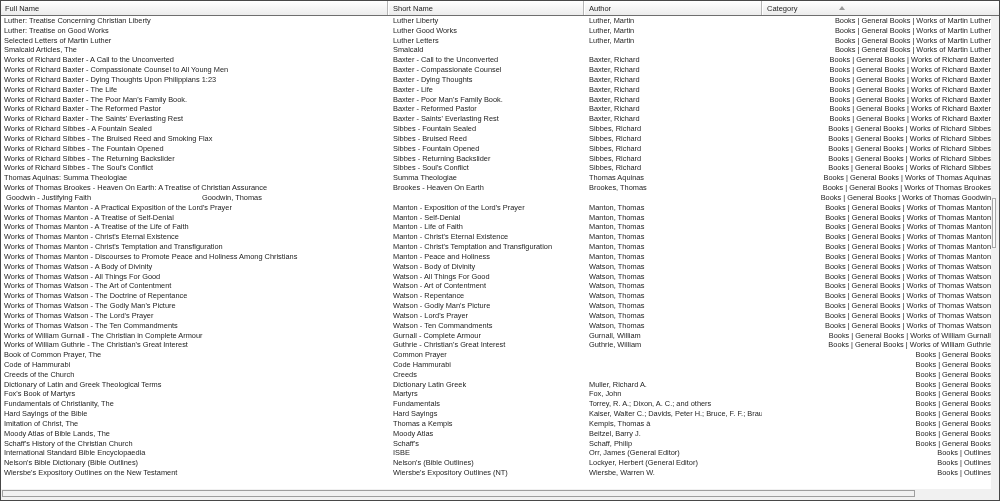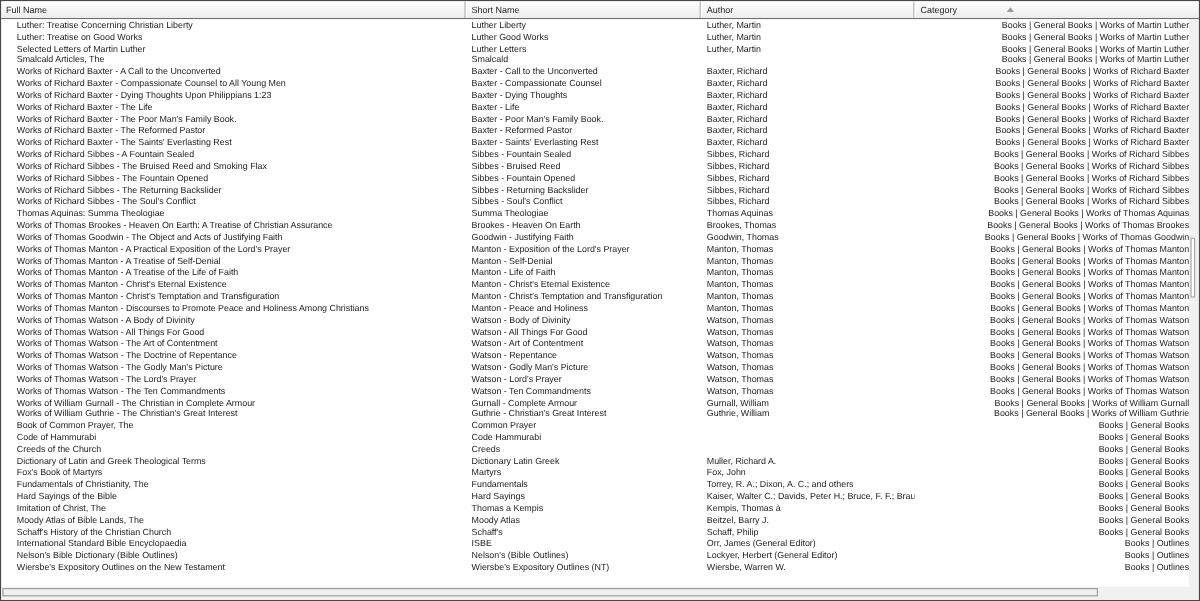--- a/index.html
+++ b/index.html
@@ -37,21 +37,21 @@
   
   .tbody{
     position:absolute;left:0;top:15px;width:990px;height:473px;
     background:#ffffff;overflow:hidden;
   }
   .row{display:flex;height:9.833px;}
   .cell{
     box-sizing:border-box;padding-left:5px;white-space:nowrap;overflow:hidden;
     font-size:7.4px;line-height:9.833px;color:#1c1c1c;
   }
-  .cell.c1{padding-left:13px;}
+  .cell.c1{padding-left:3px;}
   .cell.c4{padding-left:4px;text-align:right;}
   
   .vscroll{
     position:absolute;right:0;top:15px;width:8px;height:473px;
     background:#f1f1f1;
   }
   .vthumb{
     position:absolute;left:1px;top:182px;width:4px;height:50px;box-sizing:border-box;
     border:1px solid #a8a8a8;background:#fbfbfb;
   }
@@ -188,21 +188,20 @@
         <div class="cell c3">Thomas Aquinas</div>
         <div class="cell c4">Books | General Books | Works of Thomas Aquinas</div>
       </div>
       <div class="row">
         <div class="cell c1">Works of Thomas Brookes - Heaven On Earth: A Treatise of Christian Assurance</div>
         <div class="cell c2">Brookes - Heaven On Earth</div>
         <div class="cell c3">Brookes, Thomas</div>
         <div class="cell c4">Books | General Books | Works of Thomas Brookes</div>
       </div>
       <div class="row">
-        <div class="cell c1">Works of Thomas Goodwin - The Object and Acts of Justifying Faith</div>
         <div class="cell c2">Goodwin - Justifying Faith</div>
         <div class="cell c3">Goodwin, Thomas</div>
         <div class="cell c4">Books | General Books | Works of Thomas Goodwin</div>
       </div>
       <div class="row">
         <div class="cell c1">Works of Thomas Manton - A Practical Exposition of the Lord's Prayer</div>
         <div class="cell c2">Manton - Exposition of the Lord's Prayer</div>
         <div class="cell c3">Manton, Thomas</div>
         <div class="cell c4">Books | General Books | Works of Thomas Manton</div>
       </div>

